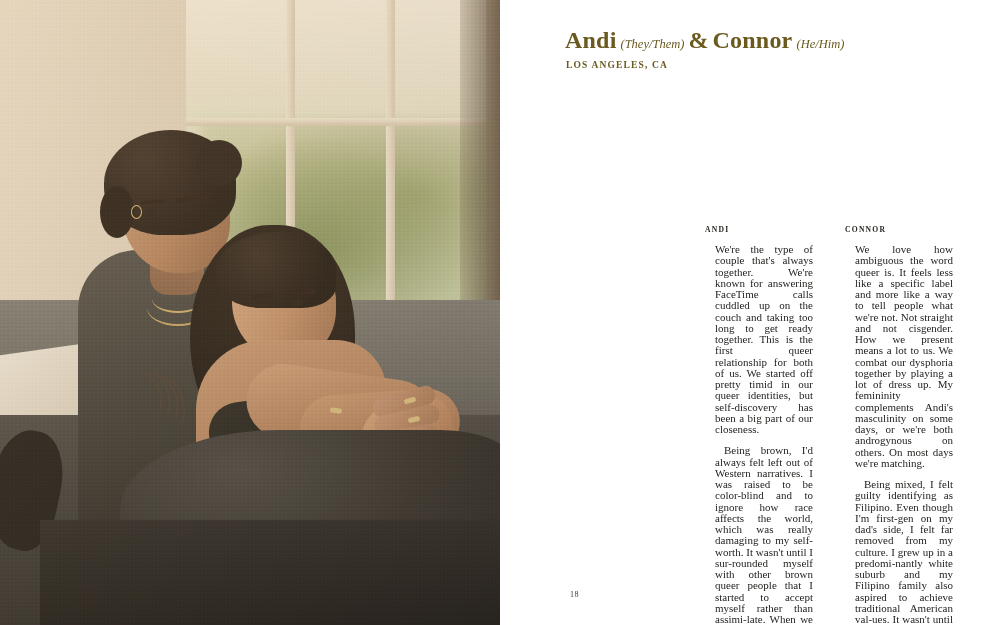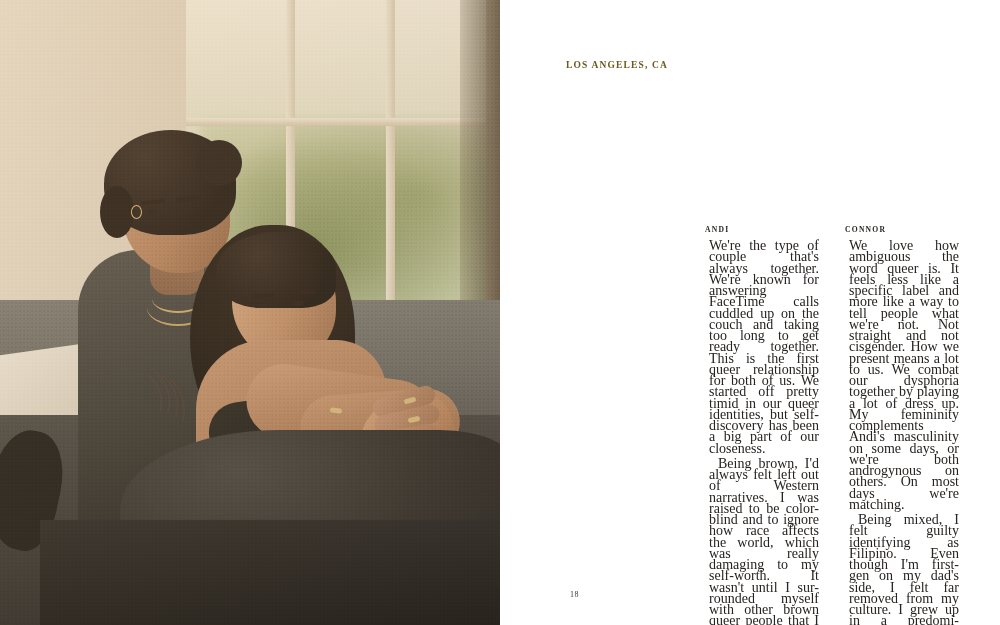--- a/index.html
+++ b/index.html
@@ -311,22 +311,22 @@
   .col { width: 118px; }
   .col h4 {
     margin: 0 0 6px 0;
     font-size: 7.6px;
     letter-spacing: 1.25px;
     font-weight: bold;
     color: #2b2823;
     font-family: "Liberation Serif", serif;
   }
   .col p {
-    margin: 4px;
-    font-size: 14px;
+    margin: 10px;
+    font-size: 11px;
     line-height: 11.25px;
     color: #262320;
     text-align: justify;
     text-justify: inter-word;
     hyphens: manual;
     font-family: "Liberation Serif", serif;
   }
   .col p + p { text-indent: 9px; }
   .folio {
     position: absolute;
@@ -405,20 +405,27 @@
       <div class="blanket"></div>
       <div class="blanket2"></div>
 
       <div class="warmth"></div>
       <div class="grain"></div>
     </div>
   </div>
 
   <div class="page-right">
 
+    <div class="headline">
+      <span class="nm">Andi</span>
+      <span class="pr">(They/Them)</span>
+      <span class="nm">&amp;</span>
+      <span class="nm">Connor</span>
+      <span class="pr">(He/Him)</span>
+    </div>
 
     <div class="location">LOS ANGELES, CA</div>
 
     <div class="columns">
 
       <div class="col">
         <h4>ANDI</h4>
         <p>We're the type of couple that's always together. We're known for answering FaceTime calls cuddled up on the couch and taking too long to get ready together. This is the first queer relationship for both of us. We started off pretty timid in our queer identities, but self-discovery has been a big part of our closeness.</p>
         <p>Being brown, I'd always felt left out of Western narratives. I was raised to be color-blind and to ignore how race affects the world, which was really damaging to my self-worth. It wasn't until I sur-rounded myself with other brown queer people that I started to accept myself rather than assimi-late. When we first met, I saw a lot of myself in Connor. I could tell he had never thought to question his ethnicity, gender, or sexuality. At this point in my life, I had started to question any and all things I was raised with. My queer family pro-vided me all the love and support I needed to find myself, and I was honored to provide that space for Connor.</p>
       </div>

